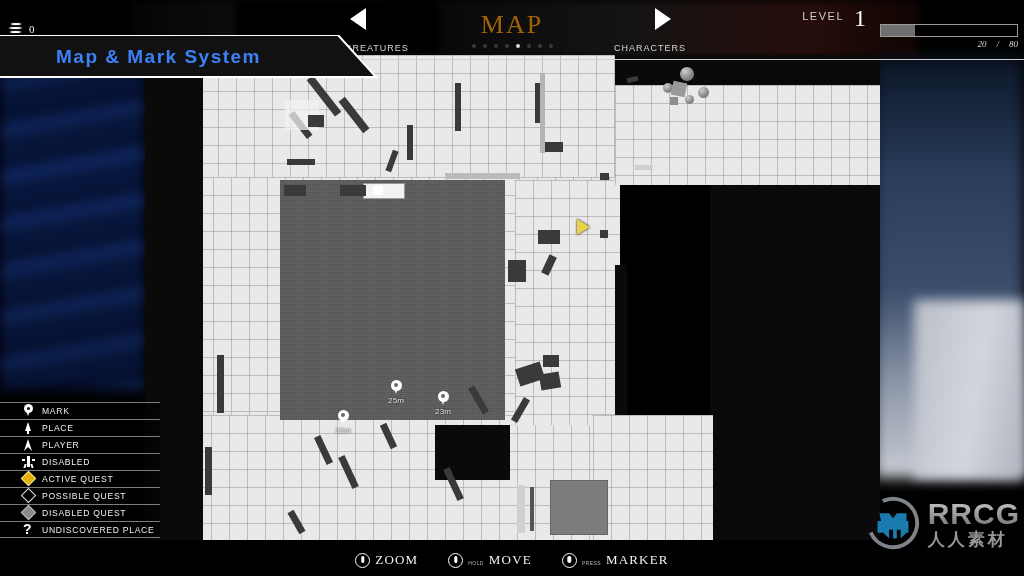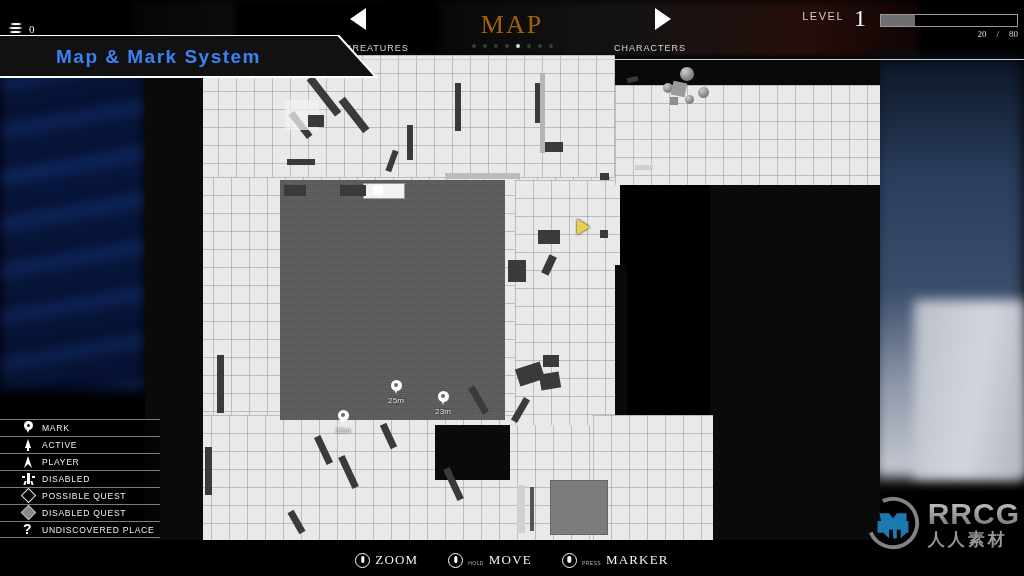--- a/index.html
+++ b/index.html
@@ -98,21 +98,21 @@
   .coin-ico span { position:absolute; left:0; width:15px; height:4px; border-radius:50%;
                    background:#fff; border:1px solid #111; }
   .coin-ico span:nth-child(1){ top:0; width:12px; left:2px; }
   .coin-ico span:nth-child(2){ top:4px; }
   .coin-ico span:nth-child(3){ top:8px; width:13px; left:1px; }
   .coin-val { font-size:11px; color:#efefef; font-family:"Liberation Serif", serif; }
 
   .level-wrap { position:absolute; right:6px; top:6px; display:flex; align-items:flex-start; }
   .lvl-txt { font-size:11px; color:#cfcfcf; letter-spacing:1.5px; margin-top:4px; }
   .lvl-num { font-size:24px; color:#fff; margin:0 14px 0 10px; font-family:"Liberation Serif", serif; line-height:1; }
-  .xp-col { margin-top:8px; }
+  .xp-col { margin-top:18px;font-style:italic; }
   .xp-bar { width:138px; height:13px; border:1px solid #9a9a9a; background:rgba(0,0,0,.45); }
   .xp-fill { height:100%; background:#6f6f6f; }
   .xp-nums { display:flex; justify-content:flex-end; gap:10px; font-size:9px;
              color:#dcdcdc; margin-top:2px; font-family:"Liberation Serif", serif; }
   .hdr-rule { position:absolute; left:0; right:0; top:59px; height:1px; background:#cfcfcf; }
 
   
   .banner { position:absolute; left:-2px; top:35px; width:380px; height:44px; }
   .banner svg { position:absolute; inset:0; }
   .banner-text { position:absolute; left:58px; top:11px; font-size:19px; color:#3b82f6;
@@ -348,21 +348,21 @@
           <div class="ic-pin">
             <i></i>
           </div>
         </div>
       <div class="legend-lbl">MARK</div>
     </div>
     <div class="legend-row">
       <div class="legend-ico">
           <div class="ic-tree"></div>
         </div>
-      <div class="legend-lbl">ACTIVE</div>
+      <div class="legend-lbl">PLACE</div>
     </div>
     <div class="legend-row">
       <div class="legend-ico">
           <div class="ic-arrow"></div>
           <div class="ic-arrow-cut"></div>
         </div>
       <div class="legend-lbl">PLAYER</div>
     </div>
     <div class="legend-row">
       <div class="legend-ico">
@@ -371,20 +371,26 @@
             <b></b>
             <b></b>
             <b></b>
             <b></b>
           </div>
         </div>
       <div class="legend-lbl">DISABLED</div>
     </div>
     <div class="legend-row">
       <div class="legend-ico">
+          <div class="ic-dia gold"></div>
+        </div>
+      <div class="legend-lbl">ACTIVE QUEST</div>
+    </div>
+    <div class="legend-row">
+      <div class="legend-ico">
           <div class="ic-dia"></div>
         </div>
       <div class="legend-lbl">POSSIBLE QUEST</div>
     </div>
     <div class="legend-row">
       <div class="legend-ico">
           <div class="ic-dia gray"></div>
         </div>
       <div class="legend-lbl">DISABLED QUEST</div>
     </div>

